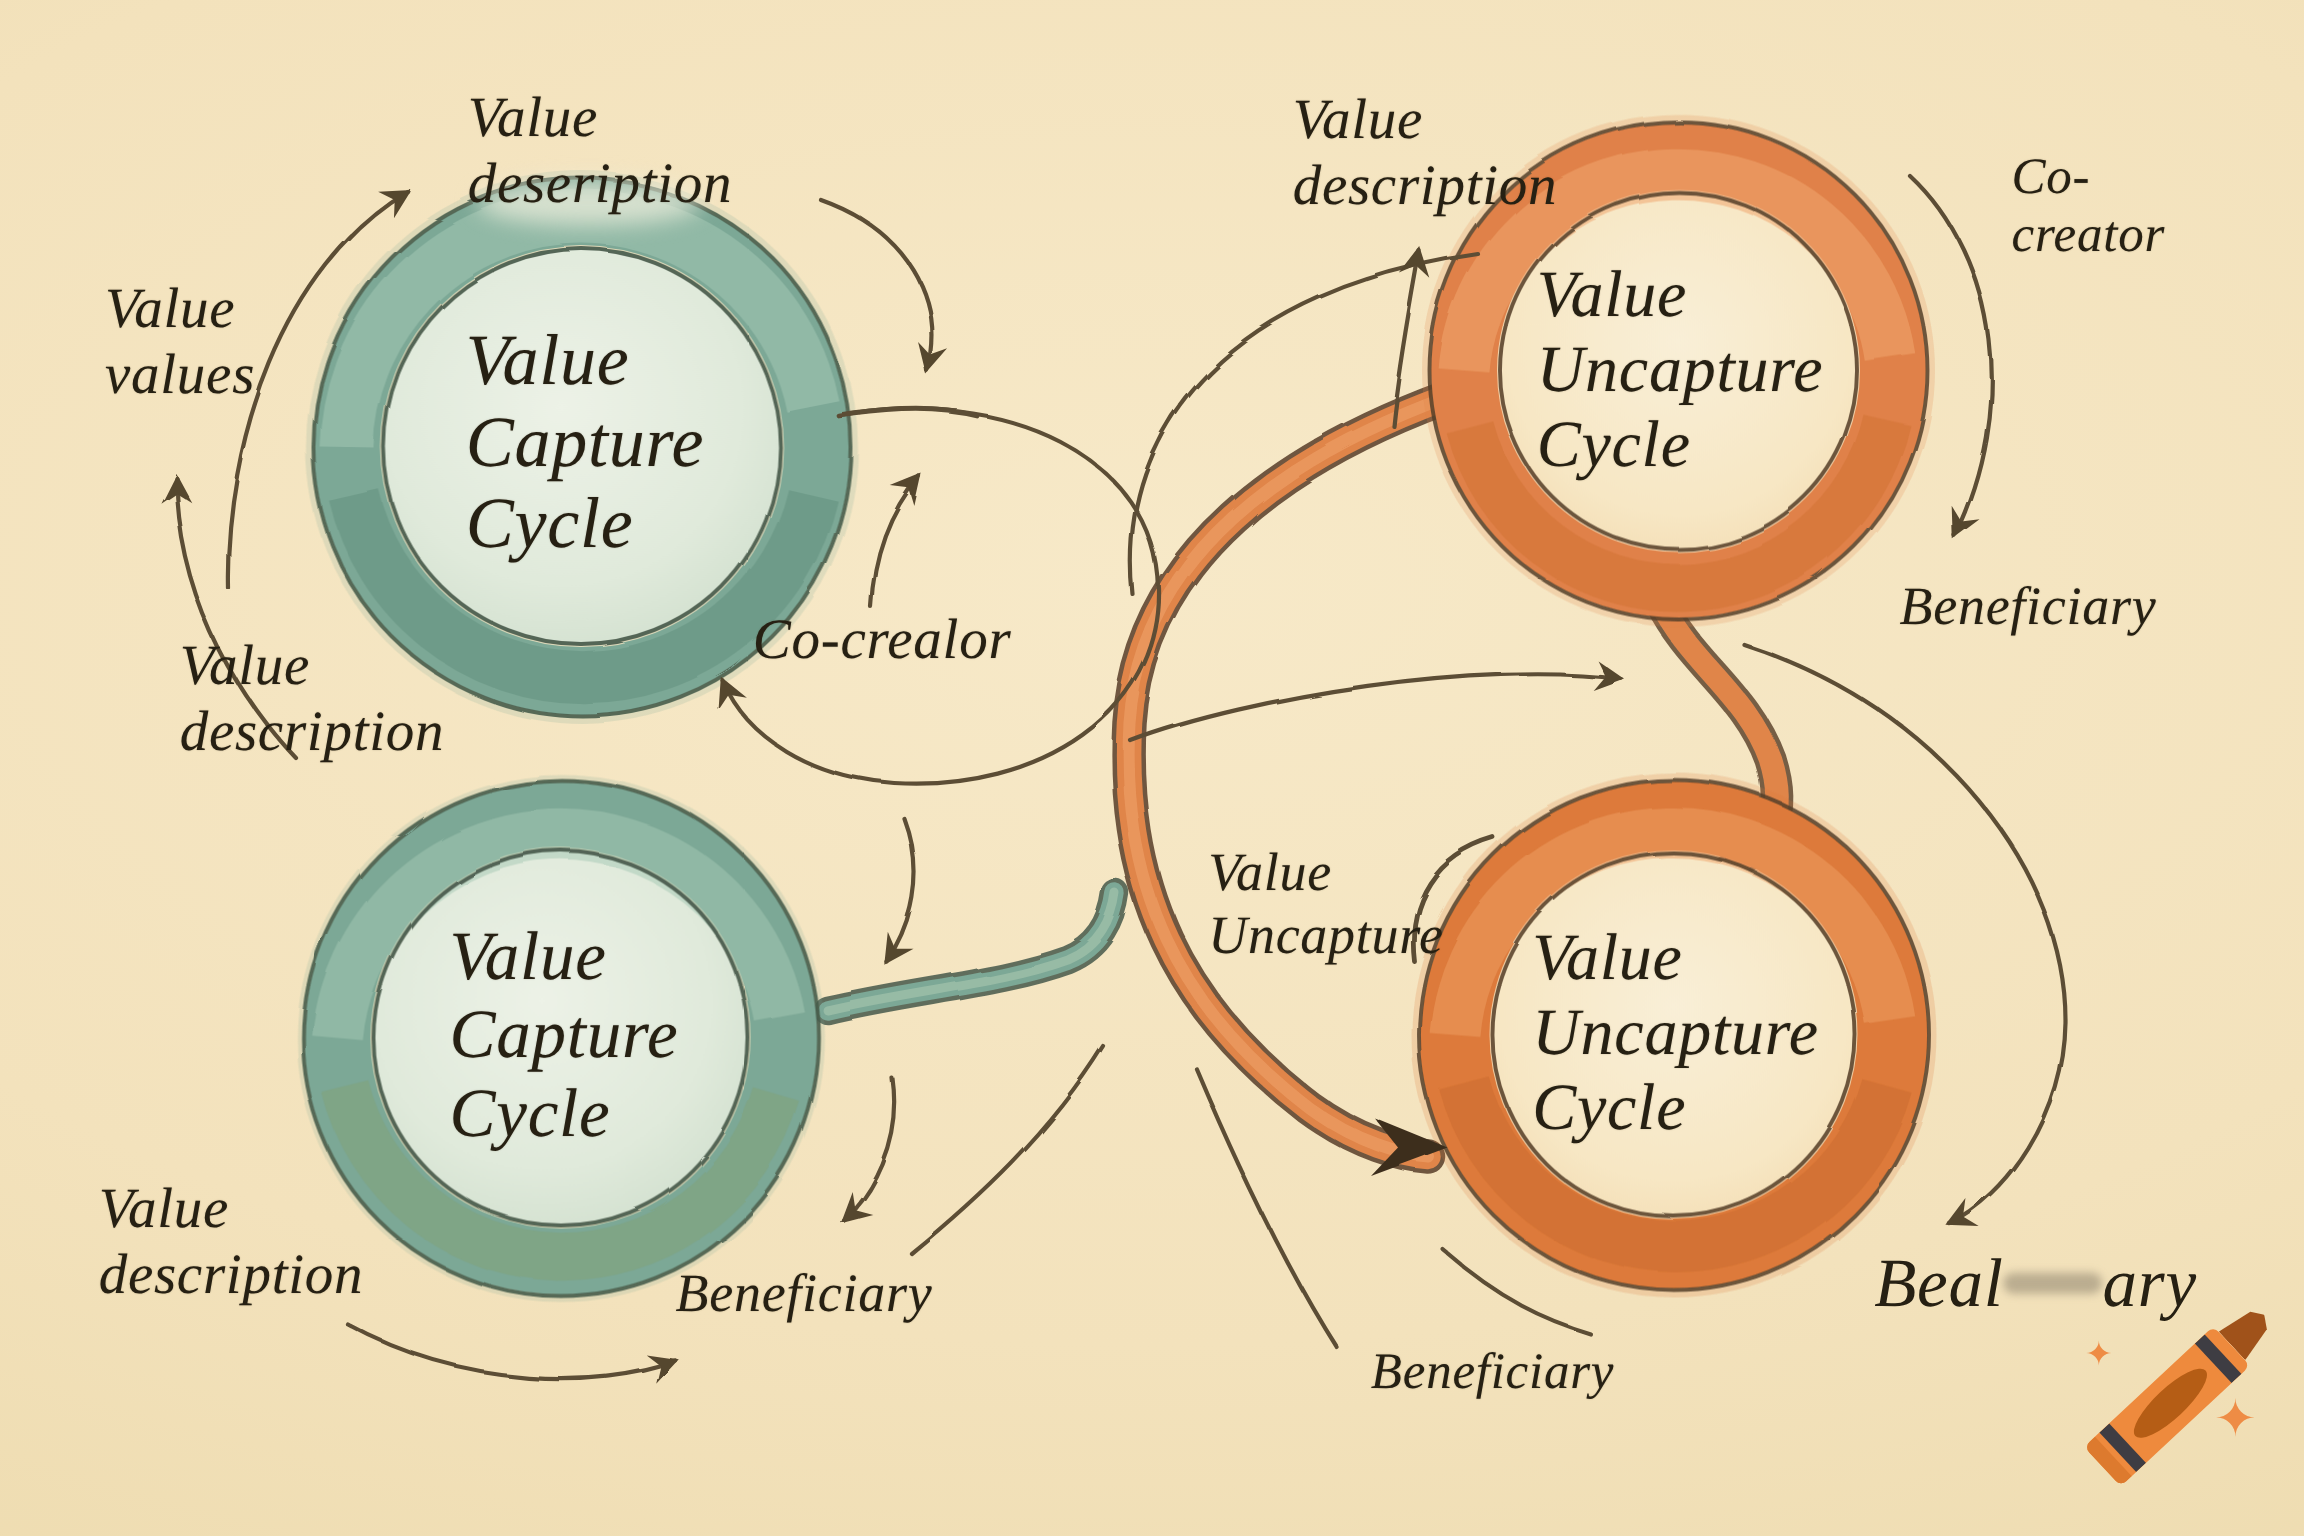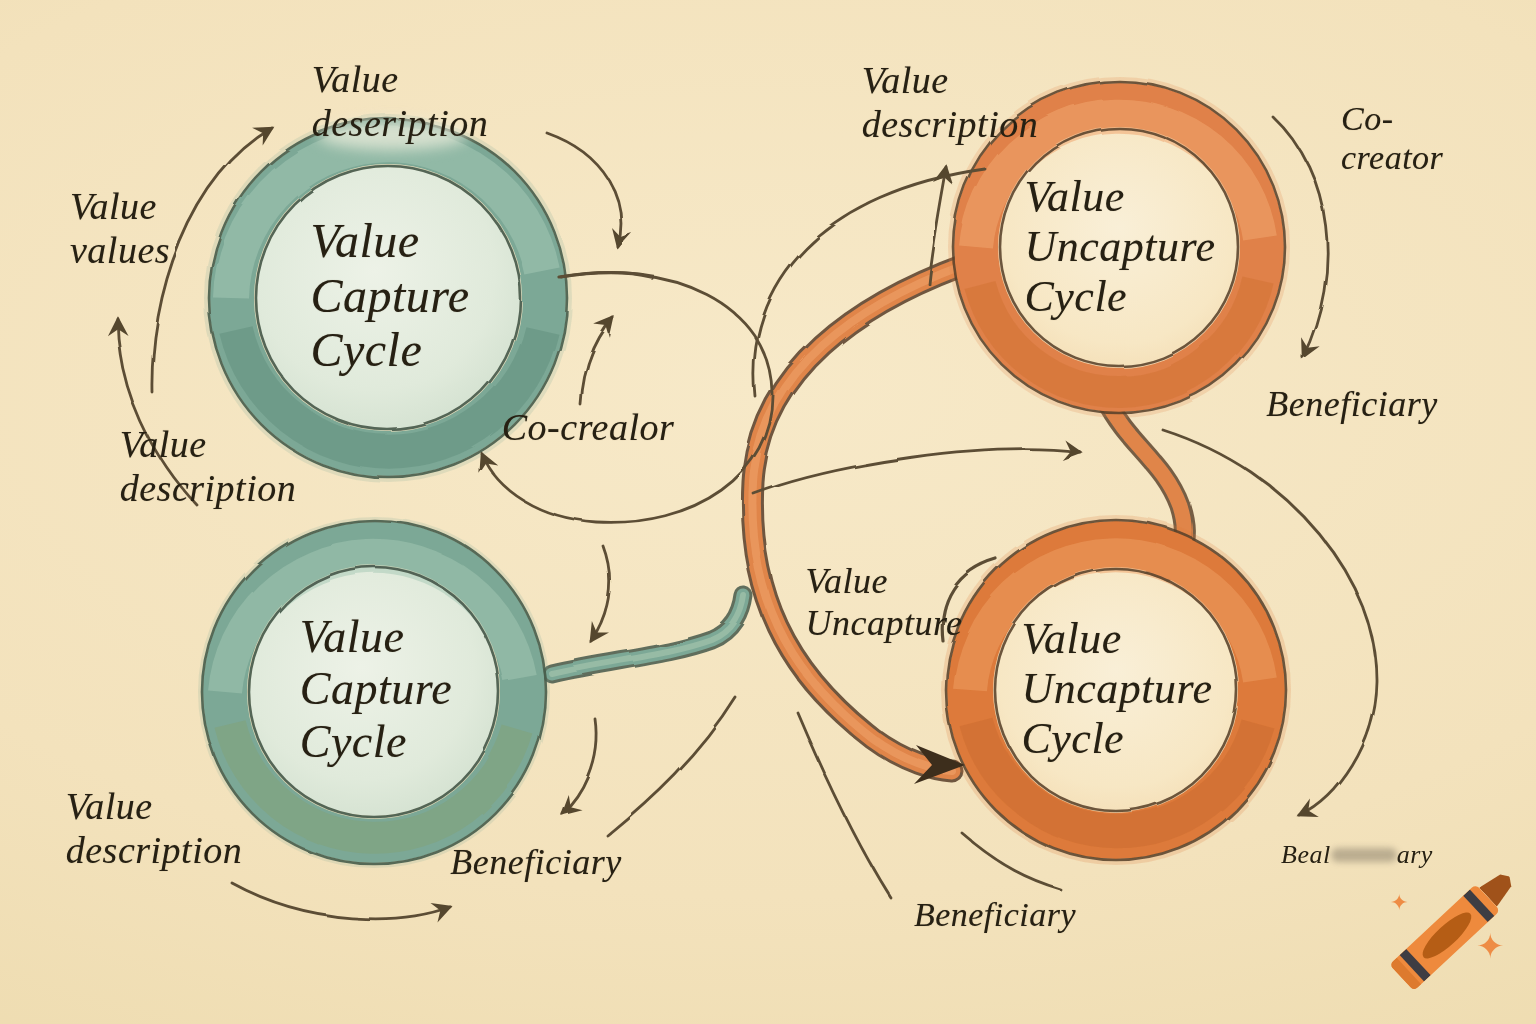--- a/index.html
+++ b/index.html
@@ -19,21 +19,21 @@
   .title{font-size:48px;line-height:1.14;}
   .title.small{font-size:44px;}
   .side{font-size:38px;}
   .side.s34{font-size:34px;}
   .side.s36{font-size:36px;}
   .smudge{
     position:absolute;border-radius:50%;pointer-events:none;
   }
   .smudge.white{background:rgba(238,238,220,.75);filter:blur(7px);}
   .smeared{position:absolute;transform:translate(-50%,-50%);display:flex;align-items:baseline;
-    font-style:italic;color:#262013;font-size:26px;letter-spacing:.5px;}
+    font-style:italic;color:#262013;font-size:46px;letter-spacing:.5px;}
   .smeared .gap{display:inline-block;width:66px;height:14px;align-self:center;
     background:rgba(96,90,76,.38);border-radius:8px;filter:blur(3px);}
   
   .logo{position:absolute;left:1368px;top:858px;width:168px;height:166px;}
   .crayon-wrap{position:absolute;left:12px;top:52px;width:150px;height:36px;
     transform:rotate(137deg);display:flex;align-items:center;}
   .crayon-tip{width:30px;height:26px;background:#a0521a;
     clip-path:polygon(100% 0,100% 100%,18% 82%,0 52%,18% 20%);}
   .crayon-body{position:relative;width:118px;height:36px;background:#ee8a3d;
     border-radius:5px;overflow:hidden;}

